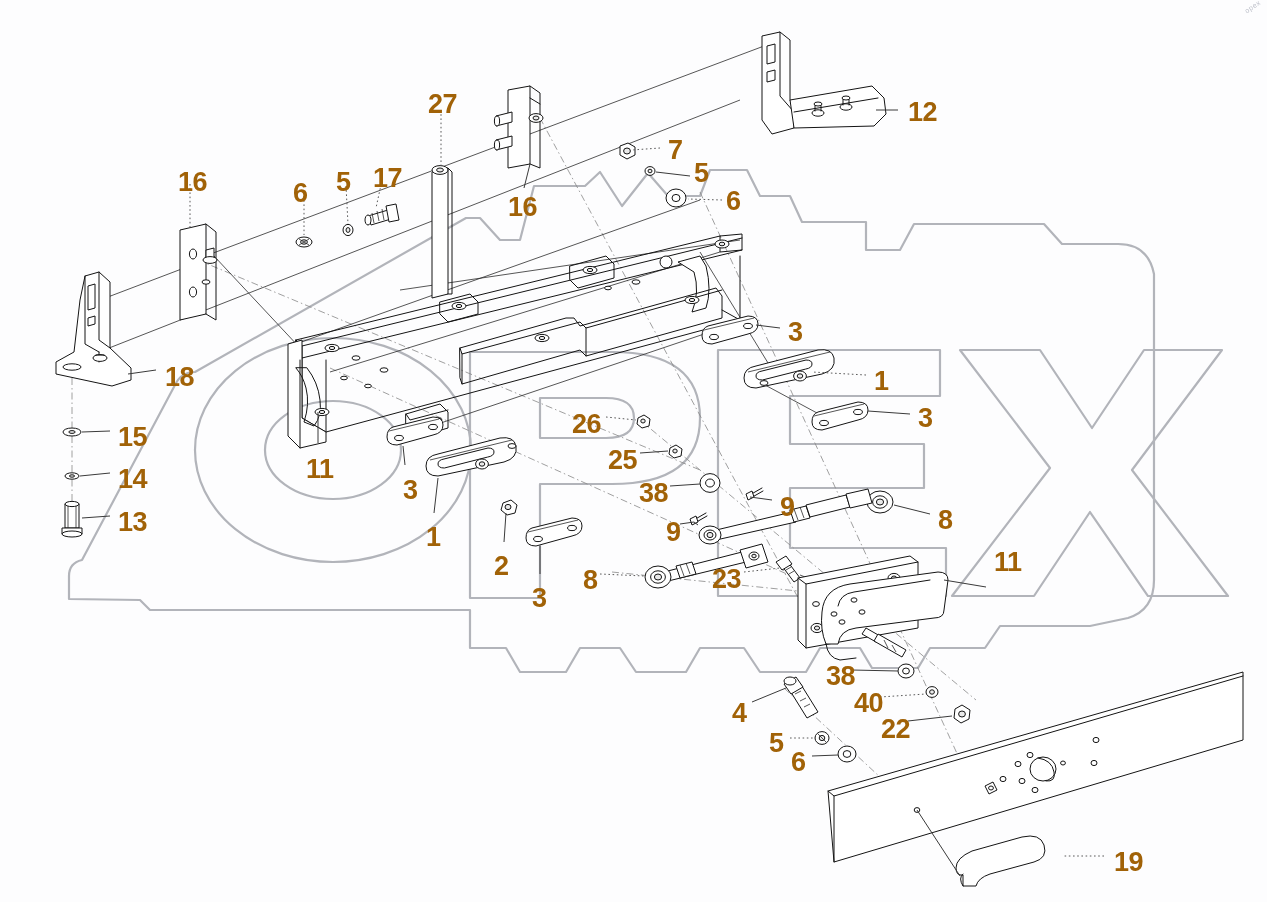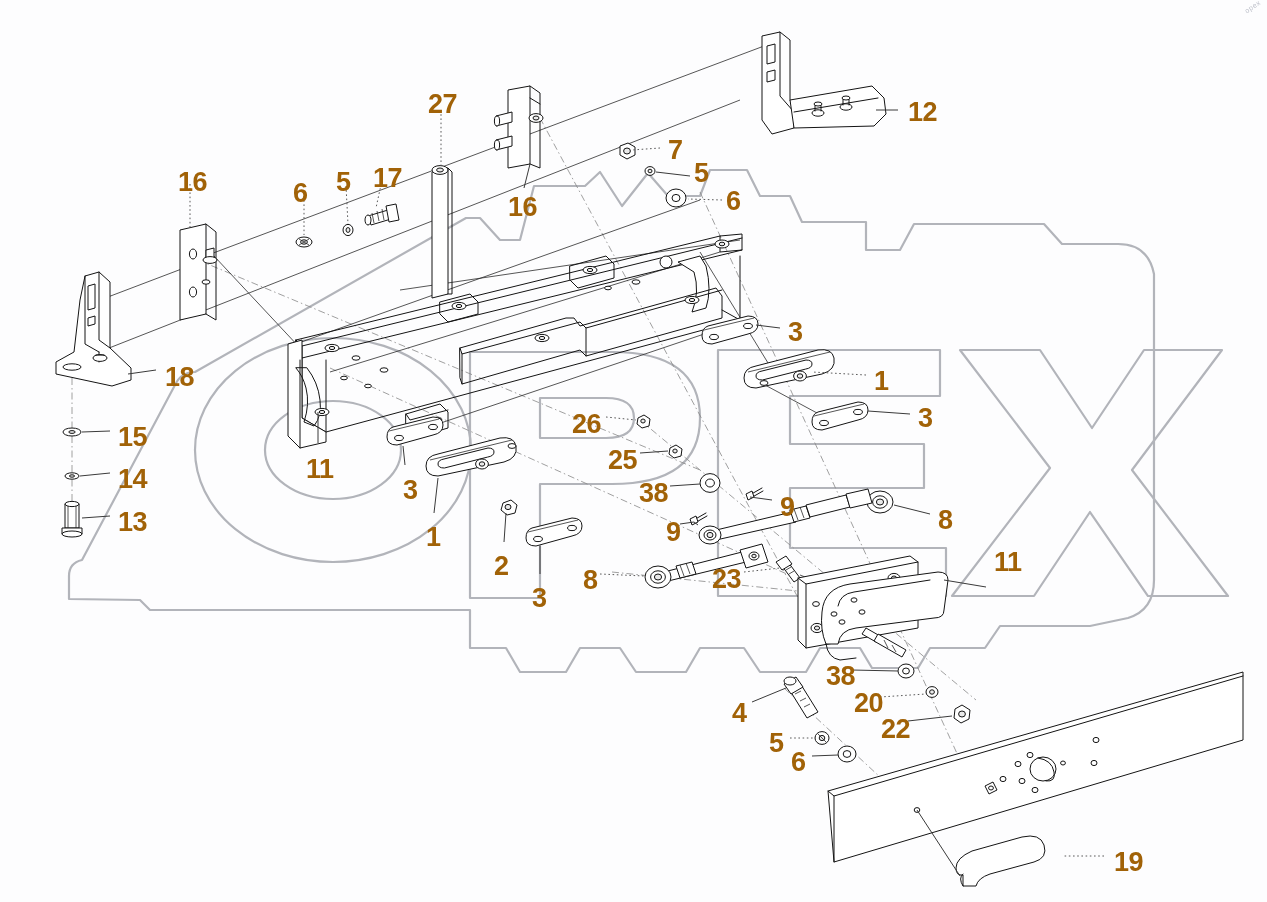--- a/index.html
+++ b/index.html
@@ -558,21 +558,21 @@
       <div class="lbl" style="left: 118px; top: 509px;">13</div>
       <div class="lbl" style="left: 938px; top: 507px;">8</div>
       <div class="lbl" style="left: 666px; top: 519px;">9</div>
       <div class="lbl" style="left: 426px; top: 524px;">1</div>
       <div class="lbl" style="left: 494px; top: 553px;">2</div>
       <div class="lbl" style="left: 583px; top: 567px;">8</div>
       <div class="lbl" style="left: 712px; top: 566px;">23</div>
       <div class="lbl" style="left: 994px; top: 549px;">11</div>
       <div class="lbl" style="left: 532px; top: 585px;">3</div>
       <div class="lbl" style="left: 826px; top: 663px;">38</div>
-      <div class="lbl" style="left: 854px; top: 690px;">20</div>
+      <div class="lbl" style="left: 854px; top: 690px;">40</div>
       <div class="lbl" style="left: 732px; top: 700px;">4</div>
       <div class="lbl" style="left: 881px; top: 716px;">22</div>
       <div class="lbl" style="left: 769px; top: 730px;">5</div>
       <div class="lbl" style="left: 791px; top: 749px;">6</div>
       <div class="lbl" style="left: 1114px; top: 849px; text-align: center;">19</div>
     </div>
 
   <div class="corner-mark">opex</div>
 
 </div>

